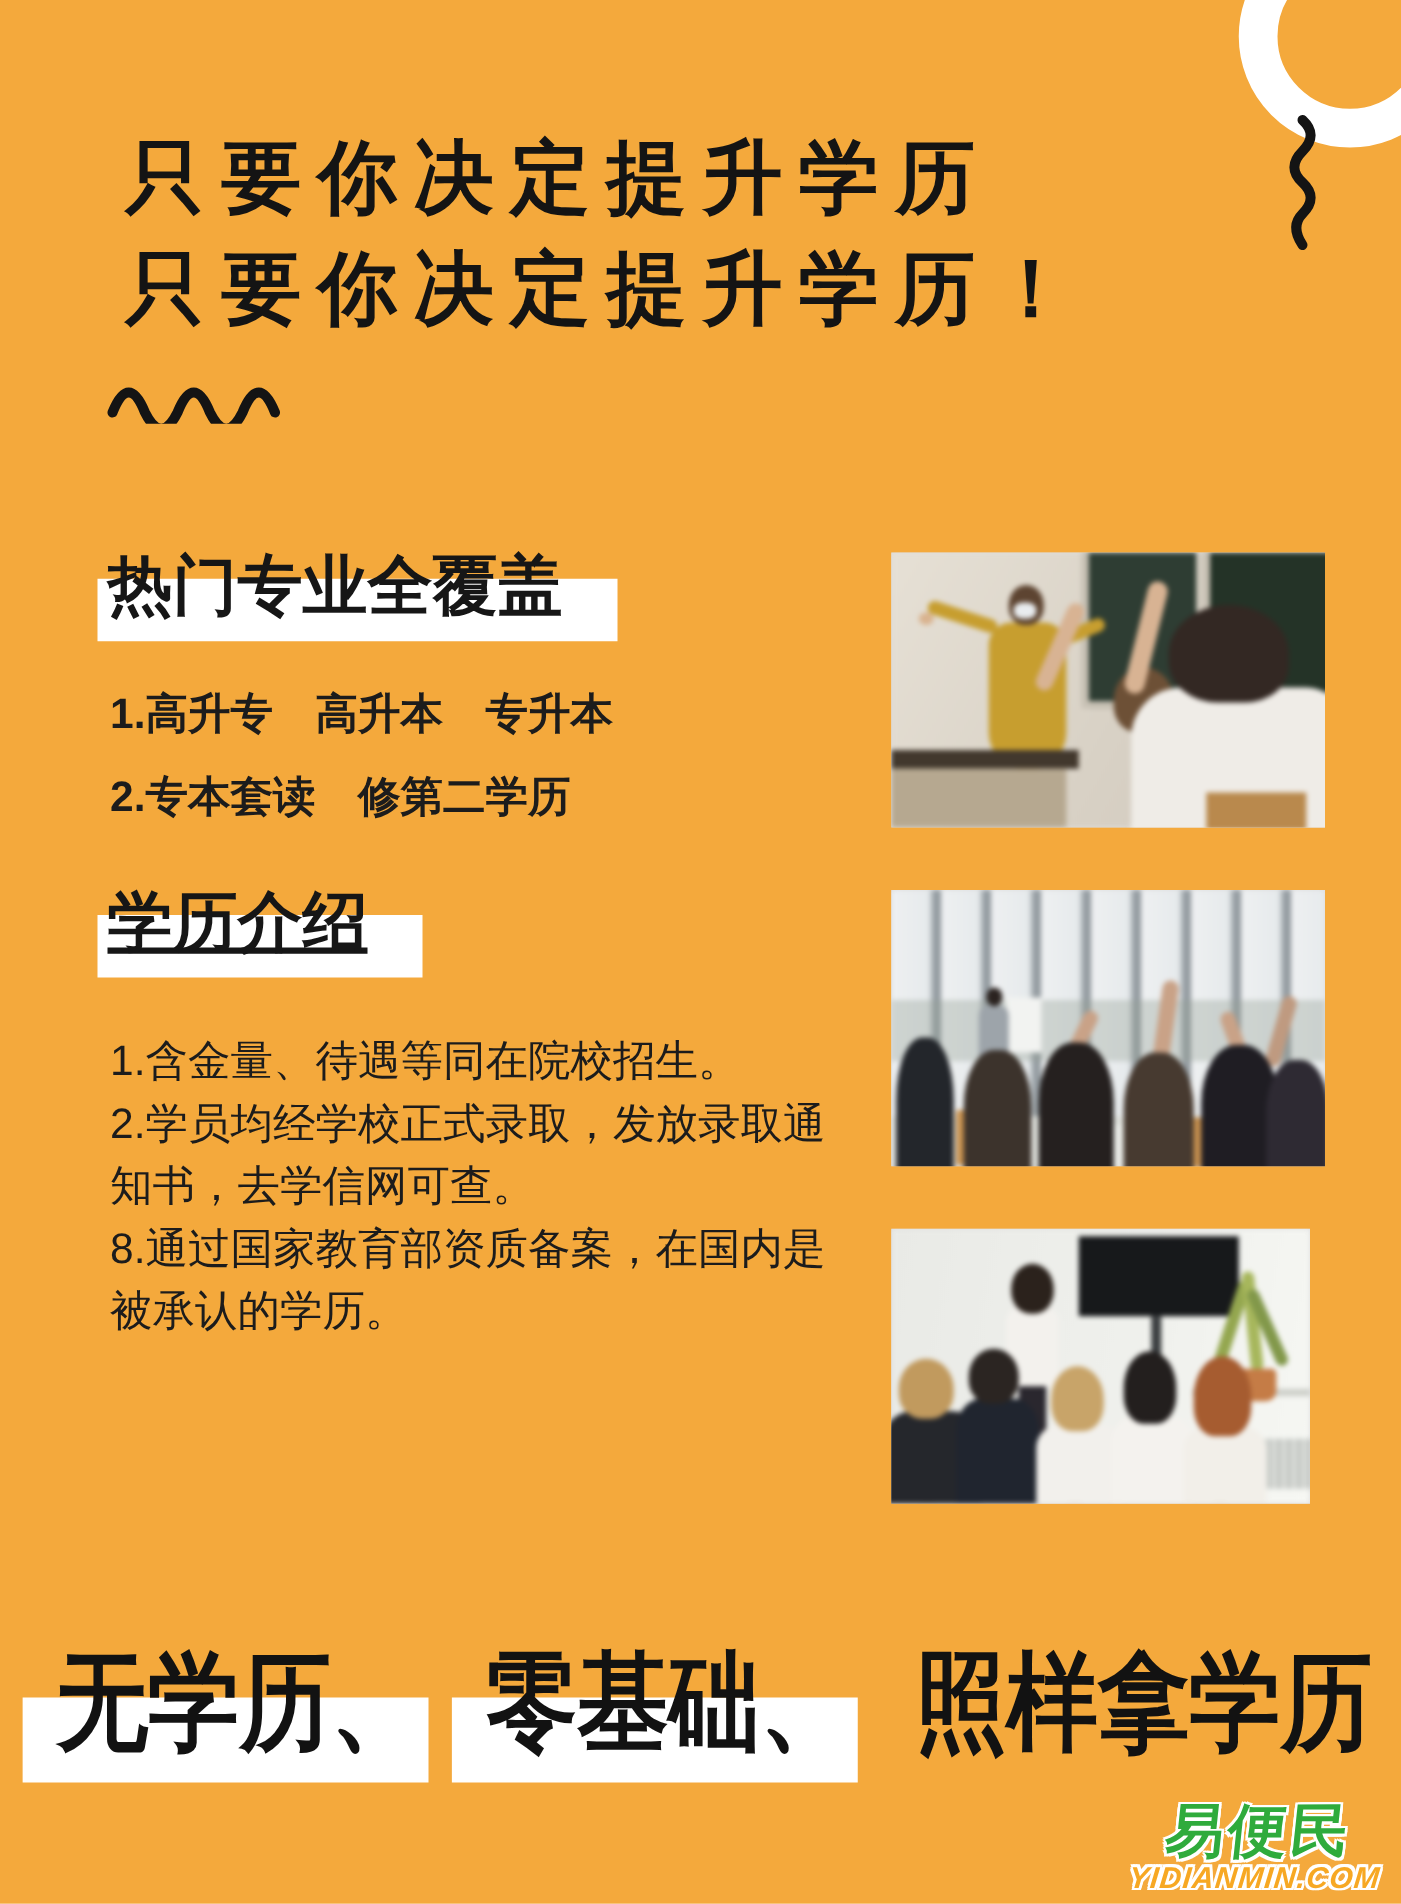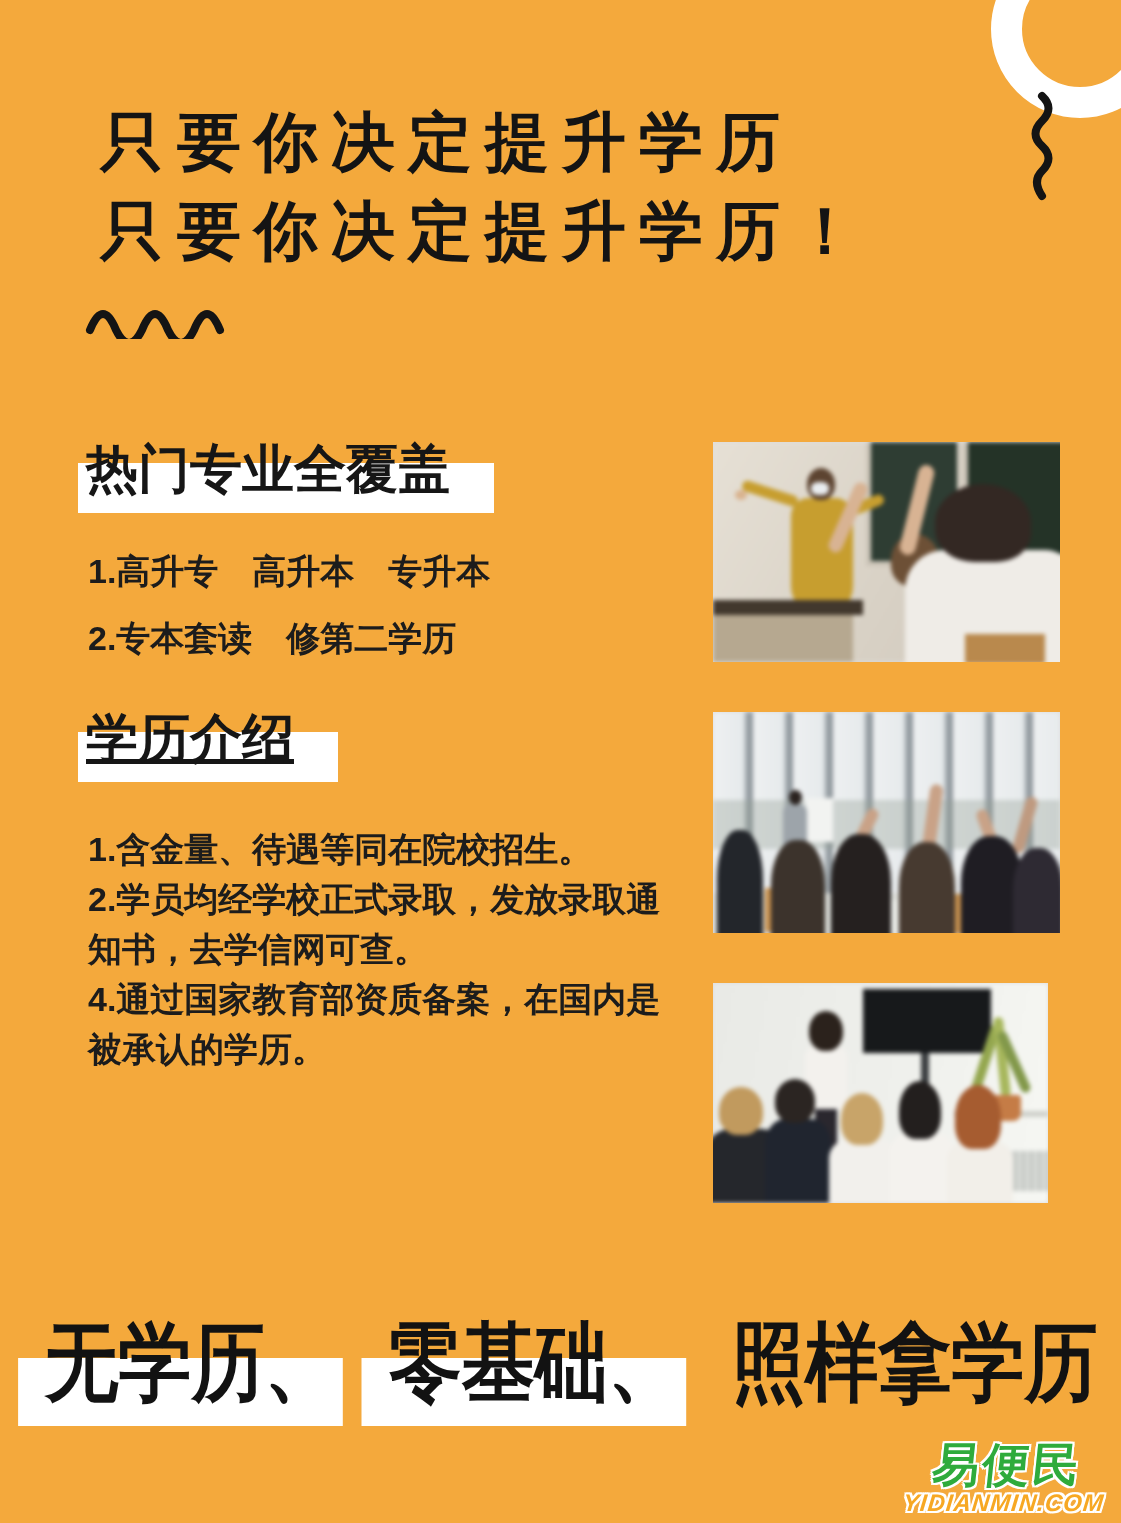--- a/index.html
+++ b/index.html
@@ -70,21 +70,21 @@
     font-weight: 600;
     color: #1c1c1c;
     white-space: nowrap;
   }
   .edu-intro {
     position: absolute;
     left: 88px; top: 824px;
     width: 602px;
     font-size: 34px;
     line-height: 50px;
-    font-weight: 700;
+    font-weight: 400;
     color: #1c1c1c;
   }
 
   
   .photo {
     position: absolute;
     left: 713px;
     width: 347px;
     overflow: hidden;
     background: #ddd;
@@ -241,21 +241,21 @@
   <span class="sec-title first">热门专业全覆盖</span>
   <div class="majors">
     <div>1.高升专　高升本　专升本</div>
     <div>2.专本套读　修第二学历</div>
   </div>
 
   <span class="sec-title second">学历介绍</span>
   <div class="edu-intro">
     <div>1.含金量、待遇等同在院校招生。</div>
     <div>2.学员均经学校正式录取，发放录取通知书，去学信网可查。</div>
-    <div>4.通过国家教育部资质备案，在国内是被承认的学历。</div>
+    <div>8.通过国家教育部资质备案，在国内是被承认的学历。</div>
   </div>
 
   <div class="photo photo1">
     <div class="inner" aria-hidden="true">
       <div class="p1-wall"></div>
       <div class="p1-board1"></div>
       <div class="p1-board2"></div>
       <div class="p1-arm-l"></div>
       <div class="p1-hand-l"></div>
       <div class="p1-arm-r"></div>

